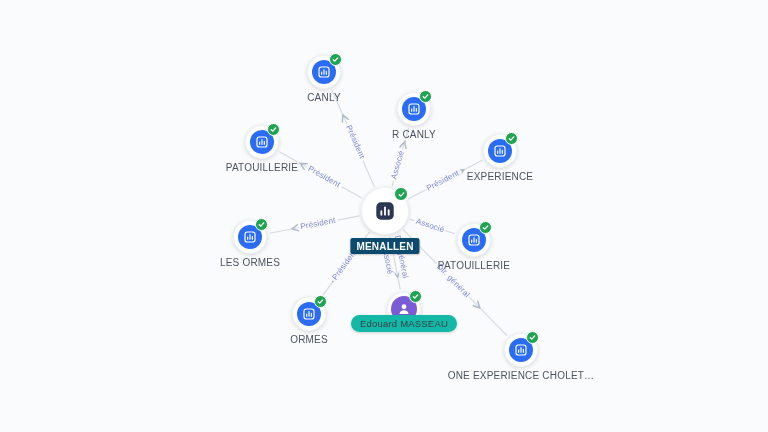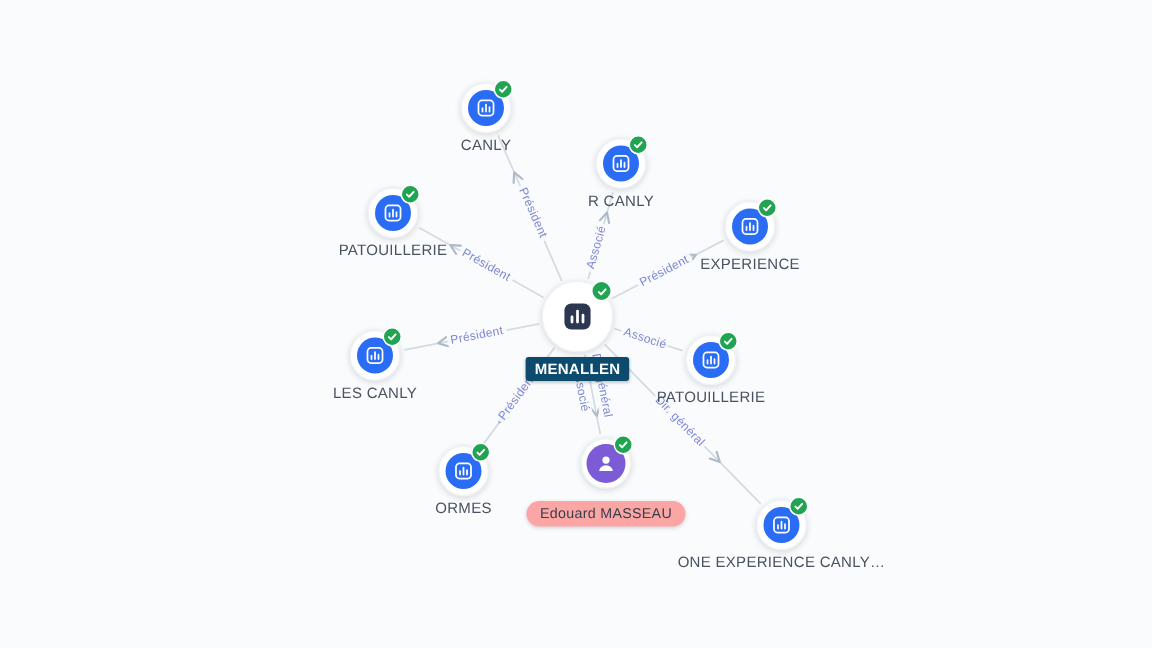--- a/index.html
+++ b/index.html
@@ -55,21 +55,21 @@
     font-size: 10px; color: #4a5361; z-index: 4;
     letter-spacing: 0.2px;
   }
   .node-center .label { top: 27px; }
   .label-center {
     color: #fff; font-weight: bold;
     padding: 2.5px 6px; border-radius: 2px;
     box-shadow: 0 1px 2px rgba(0, 0, 0, 0.2);
   }
   .label-person {
-    top: 25px; background: #fca5a5; color: #373f4b;
+    top: 6px; background: #14b8a6; color: #373f4b;
     padding: 3px 9px; border-radius: 11px;
     box-shadow: 0 1px 3px rgba(15, 23, 42, 0.18);
     font-size: 9.5px;
   }
 </style>
 </head>
 <body style="background: rgb(250, 251, 252);">
 
 <div id="stage" style="background: rgb(250, 251, 252);">
   <svg id="edges-svg" width="768" height="432">
@@ -187,21 +187,21 @@
             <rect x="3.4" y="3.4" width="17.2" height="17.2" rx="4" fill="none" stroke="#fff" stroke-width="2"></rect>
             <path d="M8 16 V12.2 M12 16 V8 M16 16 V11" stroke="#fff" stroke-width="2" stroke-linecap="round"></path>
           </svg>
         </span>
       </span>
       <span class="check " style="background:#21a452">
         <svg viewBox="0 0 12 12">
           <path d="M3 6.3 L5 8.2 L9 3.9" stroke="#fff" stroke-width="1.7" fill="none" stroke-linecap="round" stroke-linejoin="round"></path>
         </svg>
       </span>
-      <span class="label" style="color: rgb(74, 83, 97);">LES CANLY</span>
+      <span class="label" style="color: rgb(74, 83, 97);">LES ORMES</span>
     </div>
     <div class="node node-company" style="left: 474px; top: 240px;">
       <span class="outer">
         <span class="disc" style="background:#2a6df4">
           <svg viewBox="0 0 24 24">
             <rect x="3.4" y="3.4" width="17.2" height="17.2" rx="4" fill="none" stroke="#fff" stroke-width="2"></rect>
             <path d="M8 16 V12.2 M12 16 V8 M16 16 V11" stroke="#fff" stroke-width="2" stroke-linecap="round"></path>
           </svg>
         </span>
       </span>
@@ -235,21 +235,21 @@
             <rect x="3.4" y="3.4" width="17.2" height="17.2" rx="4" fill="none" stroke="#fff" stroke-width="2"></rect>
             <path d="M8 16 V12.2 M12 16 V8 M16 16 V11" stroke="#fff" stroke-width="2" stroke-linecap="round"></path>
           </svg>
         </span>
       </span>
       <span class="check " style="background:#21a452">
         <svg viewBox="0 0 12 12">
           <path d="M3 6.3 L5 8.2 L9 3.9" stroke="#fff" stroke-width="1.7" fill="none" stroke-linecap="round" stroke-linejoin="round"></path>
         </svg>
       </span>
-      <span class="label" style="color: rgb(74, 83, 97);">ONE EXPERIENCE CANLY…</span>
+      <span class="label" style="color: rgb(74, 83, 97);">ONE EXPERIENCE CHOLET…</span>
     </div>
     <div class="node node-person" style="left: 404px; top: 309px;">
       <span class="outer">
         <span class="disc" style="background:#7b5cd6">
           <svg viewBox="0 0 24 24">
             <circle cx="12" cy="8.6" r="3.6" fill="#fff"></circle>
             <path d="M5.2,19.6 a6.8,5.9 0 0 1 13.6,0 z" fill="#fff"></path>
           </svg>
         </span>
       </span>

